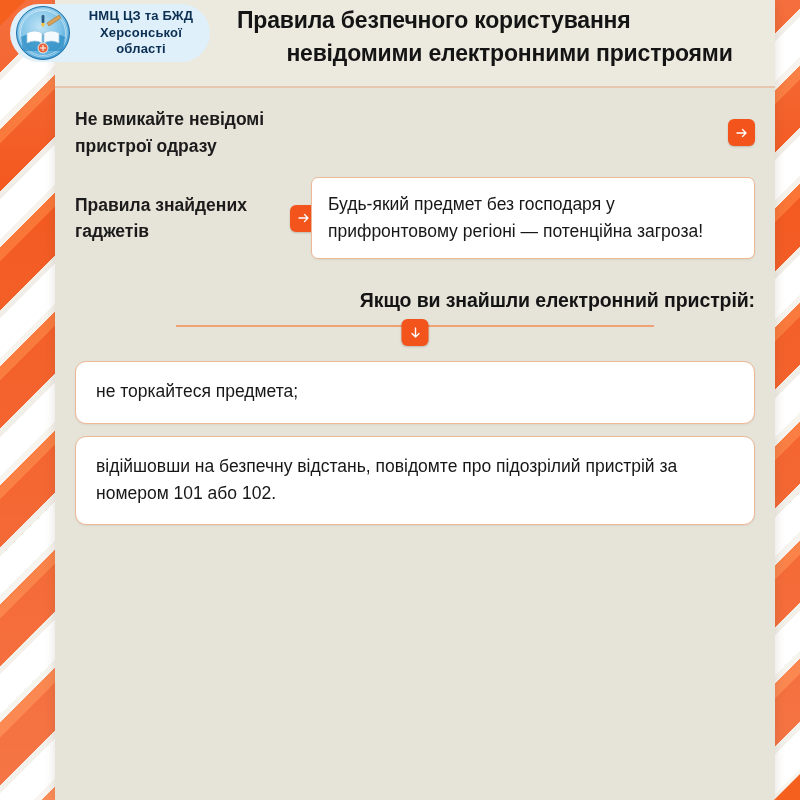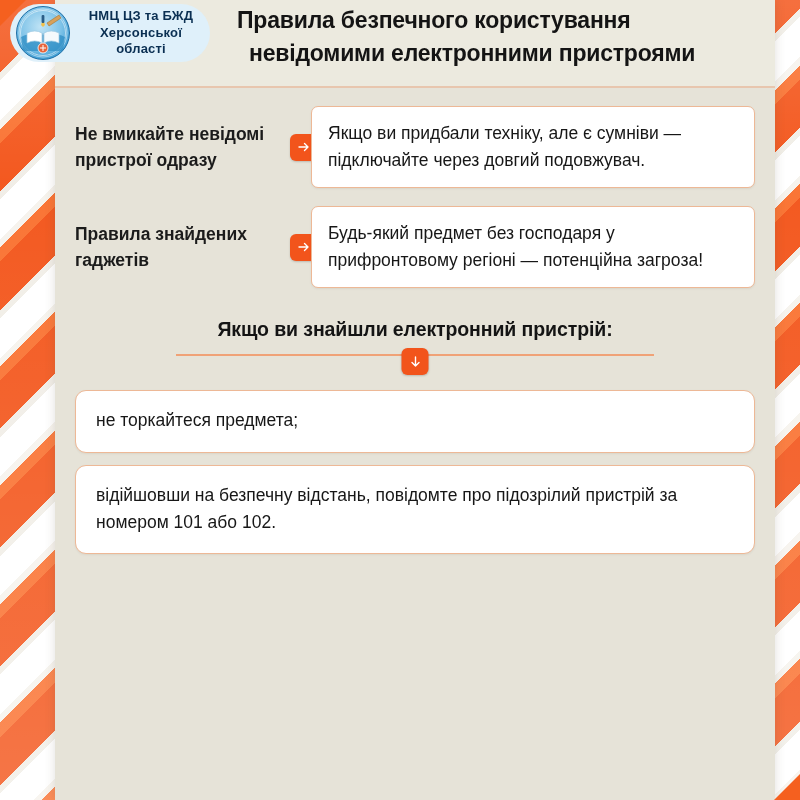--- a/index.html
+++ b/index.html
@@ -154,21 +154,21 @@
   }
   .title-line {
     color: #141414;
     font-size: 23px;
     font-weight: bold;
     line-height: 1.42;
     letter-spacing: -0.2px;
     white-space: nowrap;
   }
   .title-line.l1 { text-align: left; padding-left: 12px; }
-  .title-line.l2 { text-align: left; padding-left: 24px; }
+  .title-line.l2 { text-align: center; padding-left: 24px; }
 
   
   .content {
     position: absolute;
     left: 55px;
     top: 88px;
     width: 720px;
     height: 712px;
     z-index: 5;
     box-sizing: border-box;
@@ -216,21 +216,21 @@
     color: #171717;
     font-size: 17.5px;
     line-height: 1.52;
     box-sizing: border-box;
     box-shadow: 0 1px 2px rgba(120,100,80,0.10);
   }
 
   
   .section-heading {
     margin-top: 30px;
-    text-align: center;
+    text-align: right;
     color: #141414;
     font-size: 19.5px;
     font-weight: bold;
     letter-spacing: -0.1px;
   }
   .divider {
     position: relative;
     margin: 13px auto 0 auto;
     width: 478px;
     height: 28px;
@@ -324,21 +324,20 @@
 
   <div class="content">
 
     <div class="rule-row">
       <div class="rule-label">Не вмикайте невідомі пристрої одразу</div>
       <div class="arrow-btn">
         <svg width="14" height="14" viewBox="0 0 14 14" aria-hidden="true">
           <path d="M2 7 H11 M7.5 3.5 L11 7 L7.5 10.5" fill="none" stroke="#ffffff" stroke-width="1.4" stroke-linecap="round" stroke-linejoin="round"></path>
         </svg>
       </div>
-      <div class="rule-card">Якщо ви придбали техніку, але є сумніви — підключайте через довгий подовжувач.</div>
     </div>
 
     <div class="rule-row">
       <div class="rule-label">Правила знайдених гаджетів</div>
       <div class="arrow-btn">
         <svg width="14" height="14" viewBox="0 0 14 14" aria-hidden="true">
           <path d="M2 7 H11 M7.5 3.5 L11 7 L7.5 10.5" fill="none" stroke="#ffffff" stroke-width="1.4" stroke-linecap="round" stroke-linejoin="round"></path>
         </svg>
       </div>
       <div class="rule-card">Будь-який предмет без господаря у прифронтовому регіоні — потенційна загроза!</div>

